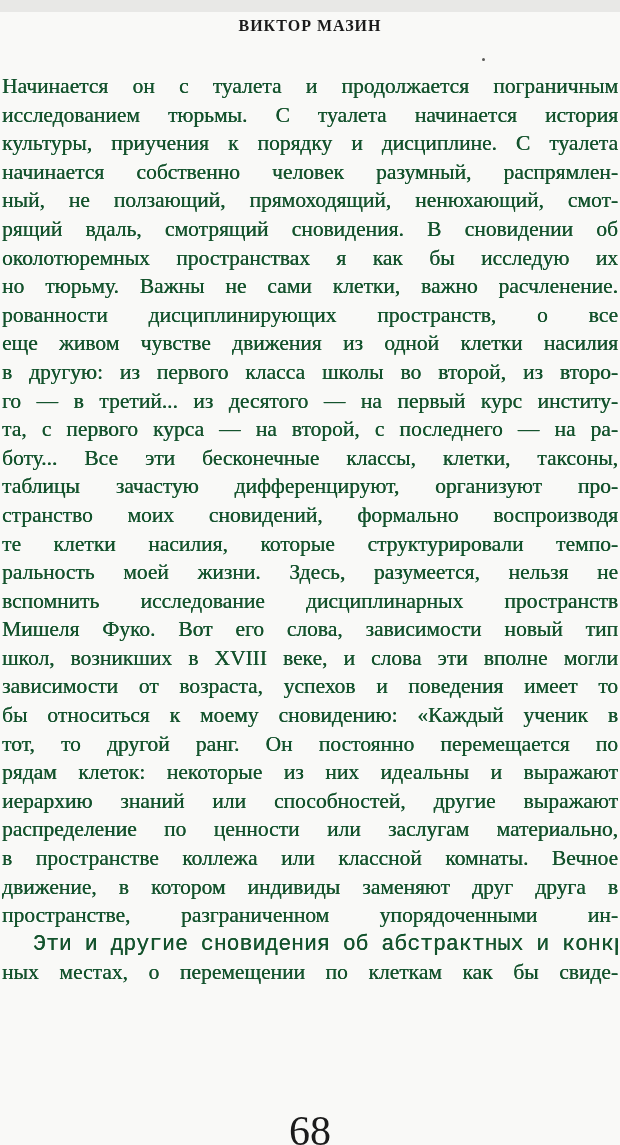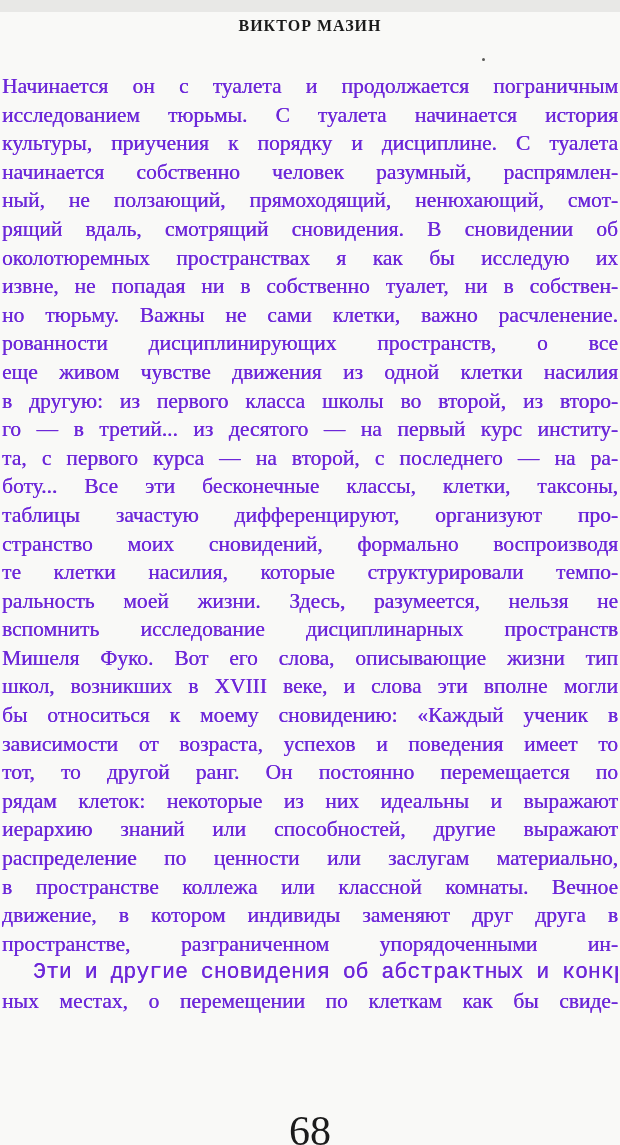--- a/index.html
+++ b/index.html
@@ -37,21 +37,21 @@
     background: #5a5a58;
   }
 
   .body-text {
     position: absolute;
     top: 60px;
     left: 0;
     right: 0;
     padding: 0 2px;
     font-size: 21.5px;
-    color: #6d28d9;
+    color: #14532d;
     text-shadow: 0.3px 0 0 currentColor; 
   }
 
   .line {
     height: 28.6px;
     line-height: 28.6px;
     text-align: justify;
     text-align-last: justify;
     text-justify: inter-word;
     white-space: nowrap;
@@ -81,37 +81,36 @@
   <div class="scan-dot"></div>
 
   <div class="body-text">
       <div class="line">Начинается он с туалета и продолжается пограничным</div>
       <div class="line">исследованием тюрьмы. С туалета начинается история</div>
       <div class="line">культуры, приучения к порядку и дисциплине. С туалета</div>
       <div class="line">начинается собственно человек разумный, распрямлен-</div>
       <div class="line">ный, не ползающий, прямоходящий, ненюхающий, смот-</div>
       <div class="line">рящий вдаль, смотрящий сновидения. В сновидении об</div>
       <div class="line">околотюремных пространствах я как бы исследую их</div>
-      <div class="line">извне, не попадая ни в собственно туалет, ни в собствен-</div>
       <div class="line">но тюрьму. Важны не сами клетки, важно расчленение.</div>
       <div class="line">рованности дисциплинирующих пространств, о все</div>
       <div class="line">еще живом чувстве движения из одной клетки насилия</div>
       <div class="line">в другую: из первого класса школы во второй, из второ-</div>
       <div class="line">го — в третий... из десятого — на первый курс институ-</div>
       <div class="line">та, с первого курса — на второй, с последнего — на ра-</div>
       <div class="line">боту... Все эти бесконечные классы, клетки, таксоны,</div>
       <div class="line">таблицы зачастую дифференцируют, организуют про-</div>
       <div class="line">странство моих сновидений, формально воспроизводя</div>
       <div class="line">те клетки насилия, которые структурировали темпо-</div>
       <div class="line">ральность моей жизни. Здесь, разумеется, нельзя не</div>
       <div class="line">вспомнить исследование дисциплинарных пространств</div>
-      <div class="line">Мишеля Фуко. Вот его слова, описывающие жизни тип</div>
+      <div class="line">Мишеля Фуко. Вот его слова, зависимости новый тип</div>
       <div class="line">школ, возникших в XVIII веке, и слова эти вполне могли</div>
+      <div class="line">зависимости от возраста, успехов и поведения имеет то</div>
       <div class="line">бы относиться к моему сновидению: «Каждый ученик в</div>
-      <div class="line">зависимости от возраста, успехов и поведения имеет то</div>
       <div class="line">тот, то другой ранг. Он постоянно перемещается по</div>
       <div class="line">рядам клеток: некоторые из них идеальны и выражают</div>
       <div class="line">иерархию знаний или способностей, другие выражают</div>
       <div class="line">распределение по ценности или заслугам материально,</div>
       <div class="line">в пространстве коллежа или классной комнаты. Вечное</div>
       <div class="line">движение, в котором индивиды заменяют друг друга в</div>
       <div class="line">пространстве, разграниченном упорядоченными ин-</div>
       <div class="line indent">Эти и другие сновидения об абстрактных и конкрет-</div>
       <div class="line">ных местах, о перемещении по клеткам как бы свиде-</div>
     </div>

